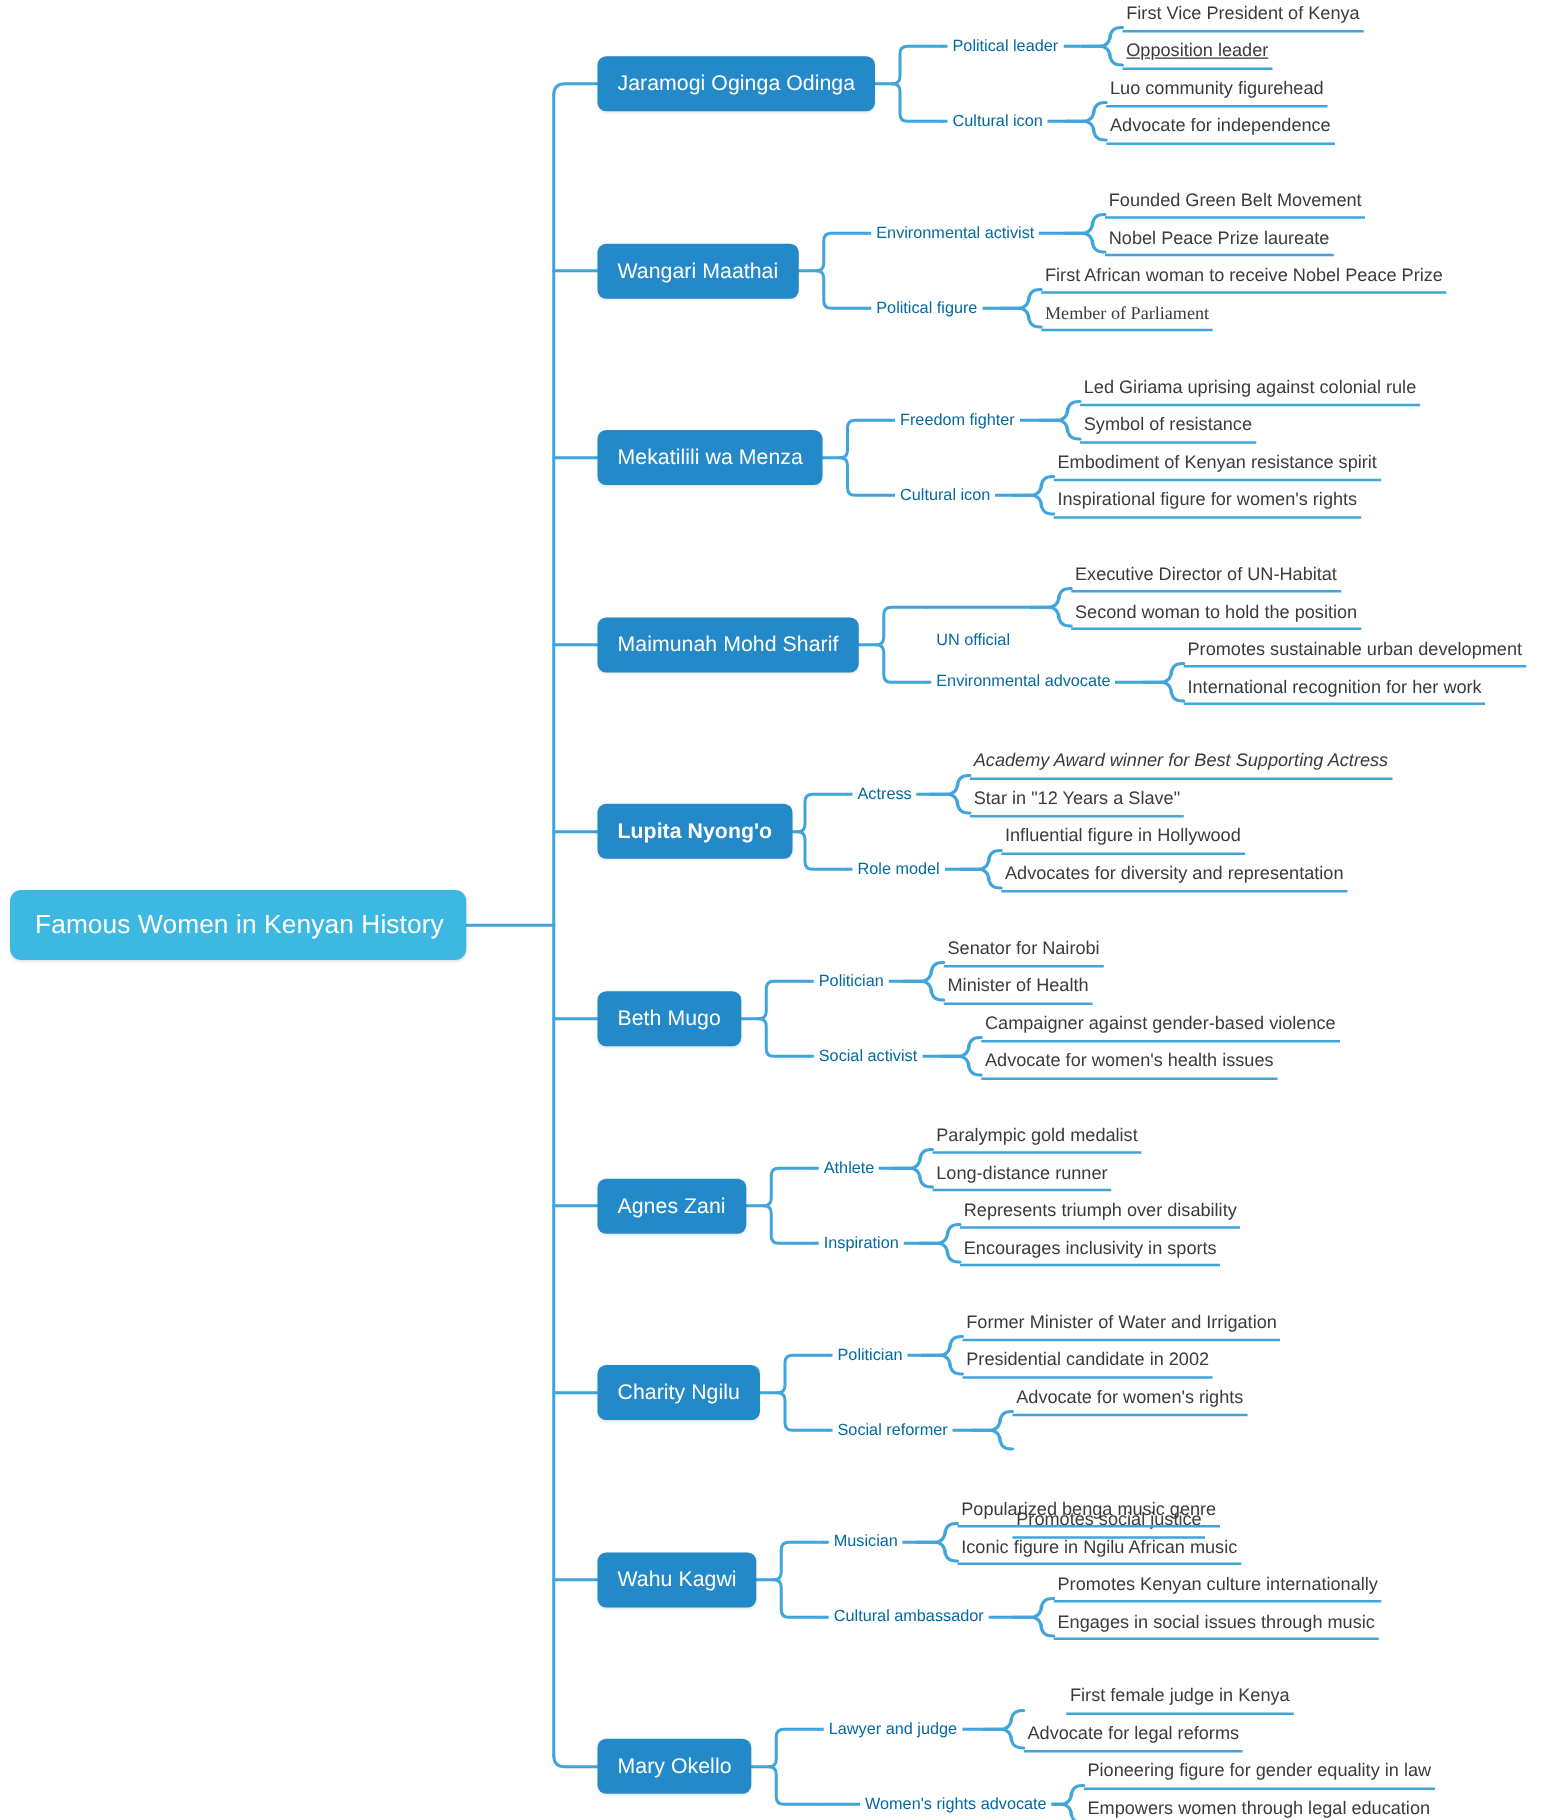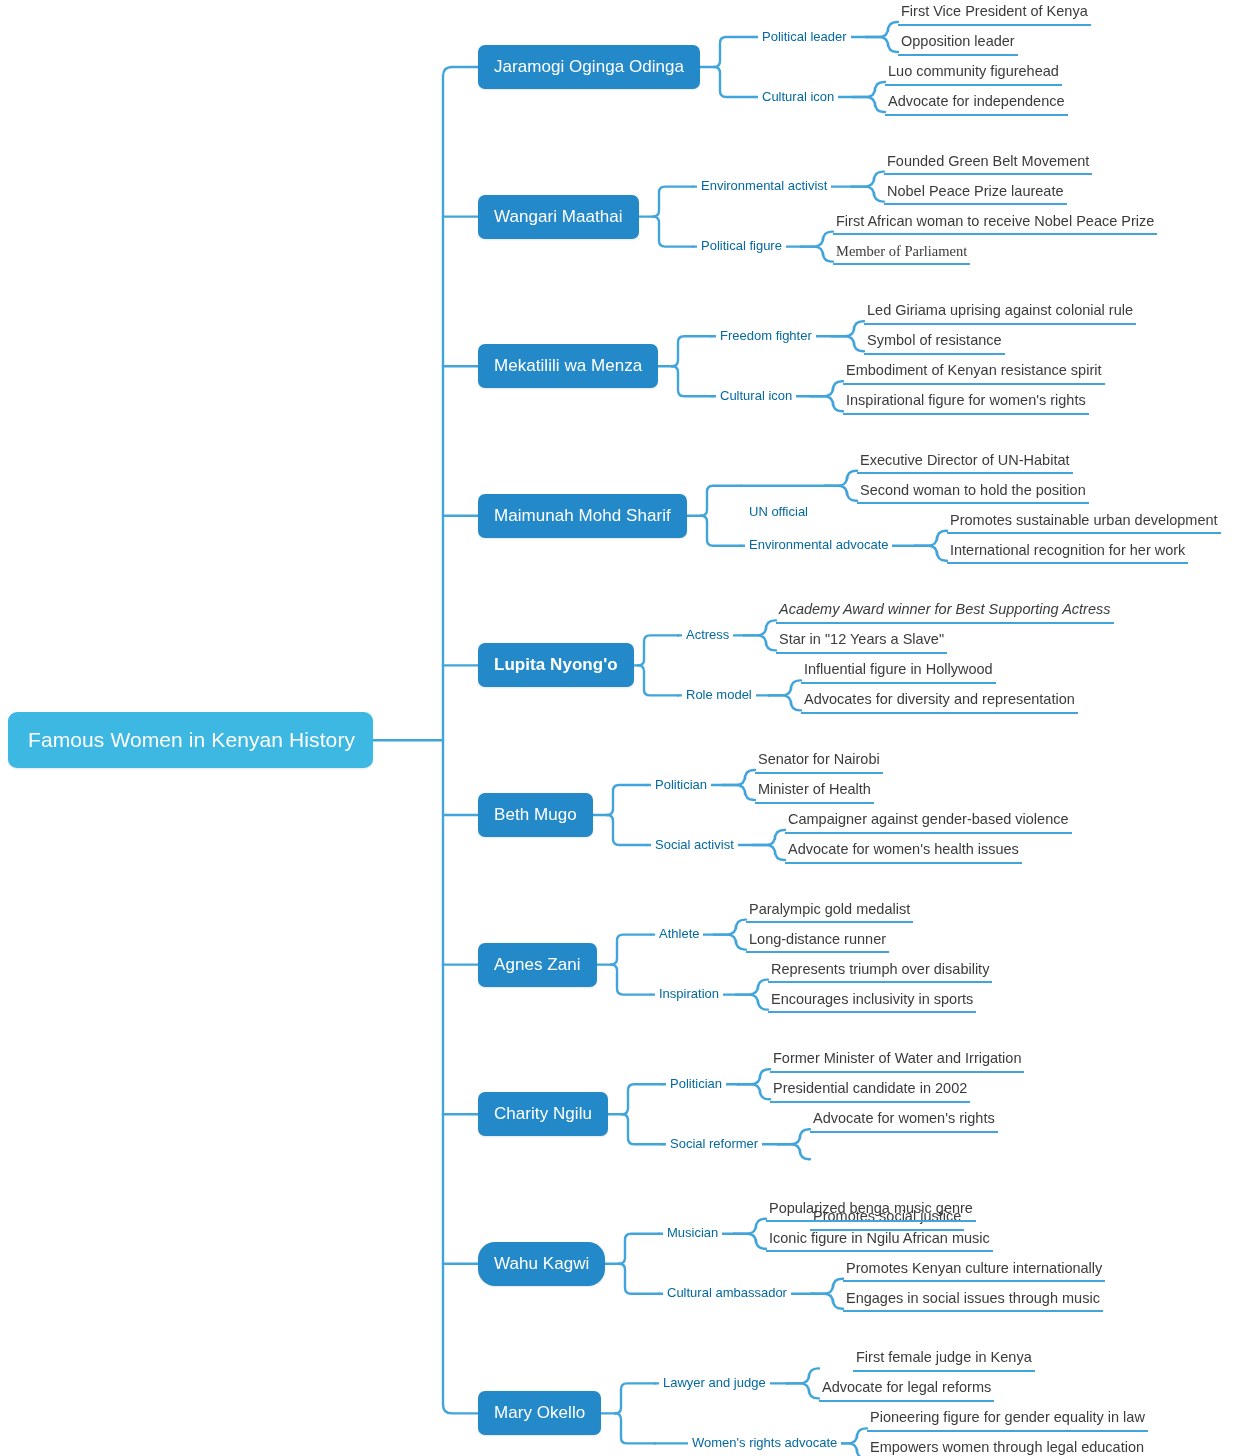--- a/index.html
+++ b/index.html
@@ -176,21 +176,21 @@
       <path d="M615,1413.3999999999999 H615 Q621,1413.3999999999999 621,1419.3999999999999 V1437.3999999999999 Q621,1443.3999999999999 627,1443.3999999999999 H655" fill="none" stroke="#41A5DC" stroke-width="2.4" stroke-linecap="round" stroke-linejoin="round"></path>
       <path d="M655,1443.3999999999999 H835" fill="none" stroke="#41A5DC" stroke-width="2.4" stroke-linecap="round" stroke-linejoin="round"></path>
       <path d="M835,1443.3999999999999 H848 Q857,1443.3999999999999 857,1434.3999999999999 V1437.3999999999999 Q857,1428.3999999999999 866,1428.3999999999999 H867" fill="none" stroke="#41A5DC" stroke-width="2.4" stroke-linecap="round" stroke-linejoin="round"></path>
       <path d="M835,1443.3999999999999 H848 Q857,1443.3999999999999 857,1452.3999999999999 V1449.3999999999999 Q857,1458.3999999999999 866,1458.3999999999999 H867" fill="none" stroke="#41A5DC" stroke-width="2.4" stroke-linecap="round" stroke-linejoin="round"></path>
     </svg>
   <div id="nodes">
       <div class="root-node node" style="left: 8px; top: 712.2px;">Famous Women in Kenyan History</div>
       <div class="l2-node node" style="left: 478px; top: 45px;">Jaramogi Oginga Odinga</div>
       <div class="l3-label node" style="left: 758px; top: 29.5px;">Political leader</div>
       <div class="l4-leaf node" style="left: 898px; top: 4px;">First Vice President of Kenya</div>
-      <div class="l4-leaf node" style="left: 898px; top: 34px;">Opposition leader</div>
+      <div class="l4-leaf node" style="left: 898px; top: 34px; text-decoration: underline;">Opposition leader</div>
       <div class="l3-label node" style="left: 758px; top: 89.5px;">Cultural icon</div>
       <div class="l4-leaf node" style="left: 885px; top: 64px;">Luo community figurehead</div>
       <div class="l4-leaf node" style="left: 885px; top: 94px;">Advocate for independence</div>
       <div class="l2-node node" style="left: 478px; top: 194.6px;">Wangari Maathai</div>
       <div class="l3-label node" style="left: 697px; top: 179.1px;">Environmental activist</div>
       <div class="l4-leaf node" style="left: 884px; top: 153.6px;">Founded Green Belt Movement</div>
       <div class="l4-leaf node" style="left: 884px; top: 183.6px;">Nobel Peace Prize laureate</div>
       <div class="l3-label node" style="left: 697px; top: 239.1px;">Political figure</div>
       <div class="l4-leaf node" style="left: 833px; top: 213.6px;">First African woman to receive Nobel Peace Prize</div>
       <div class="l4-leaf node" style="left: 833px; top: 243.6px; font-family: Liberation Serif, serif;">Member of Parliament</div>
@@ -229,21 +229,21 @@
       <div class="l3-label node" style="left: 655px; top: 987.1px;">Inspiration</div>
       <div class="l4-leaf node" style="left: 768px; top: 961.6px;">Represents triumph over disability</div>
       <div class="l4-leaf node" style="left: 768px; top: 991.6px;">Encourages inclusivity in sports</div>
       <div class="l2-node node" style="left: 478px; top: 1092.2px;">Charity Ngilu</div>
       <div class="l3-label node" style="left: 666px; top: 1076.7px;">Politician</div>
       <div class="l4-leaf node" style="left: 770px; top: 1051.2px;">Former Minister of Water and Irrigation</div>
       <div class="l4-leaf node" style="left: 770px; top: 1081.2px;">Presidential candidate in 2002</div>
       <div class="l3-label node" style="left: 666px; top: 1136.7px;">Social reformer</div>
       <div class="l4-leaf node" style="left: 810px; top: 1111.2px;">Advocate for women's rights</div>
       <div class="l4-leaf node" style="left: 810px; top: 1209px;">Promotes social justice</div>
-      <div class="l2-node node" style="left: 478px; top: 1241.8px; border-radius: 17px;">Wahu Kagwi</div>
+      <div class="l2-node node" style="left: 478px; top: 1241.8px;">Wahu Kagwi</div>
       <div class="l3-label node" style="left: 663px; top: 1226.3px;">Musician</div>
       <div class="l4-leaf node" style="left: 766px; top: 1200.8px;">Popularized benga music genre</div>
       <div class="l4-leaf node" style="left: 766px; top: 1230.8px;">Iconic figure in Ngilu African music</div>
       <div class="l3-label node" style="left: 663px; top: 1286.3px;">Cultural ambassador</div>
       <div class="l4-leaf node" style="left: 843px; top: 1260.8px;">Promotes Kenyan culture internationally</div>
       <div class="l4-leaf node" style="left: 843px; top: 1290.8px;">Engages in social issues through music</div>
       <div class="l2-node node" style="left: 478px; top: 1391.4px;">Mary Okello</div>
       <div class="l3-label node" style="left: 659px; top: 1375.9px;">Lawyer and judge</div>
       <div class="l4-leaf node" style="left: 853px; top: 1350.4px;">First female judge in Kenya</div>
       <div class="l4-leaf node" style="left: 819px; top: 1380.4px;">Advocate for legal reforms</div>

